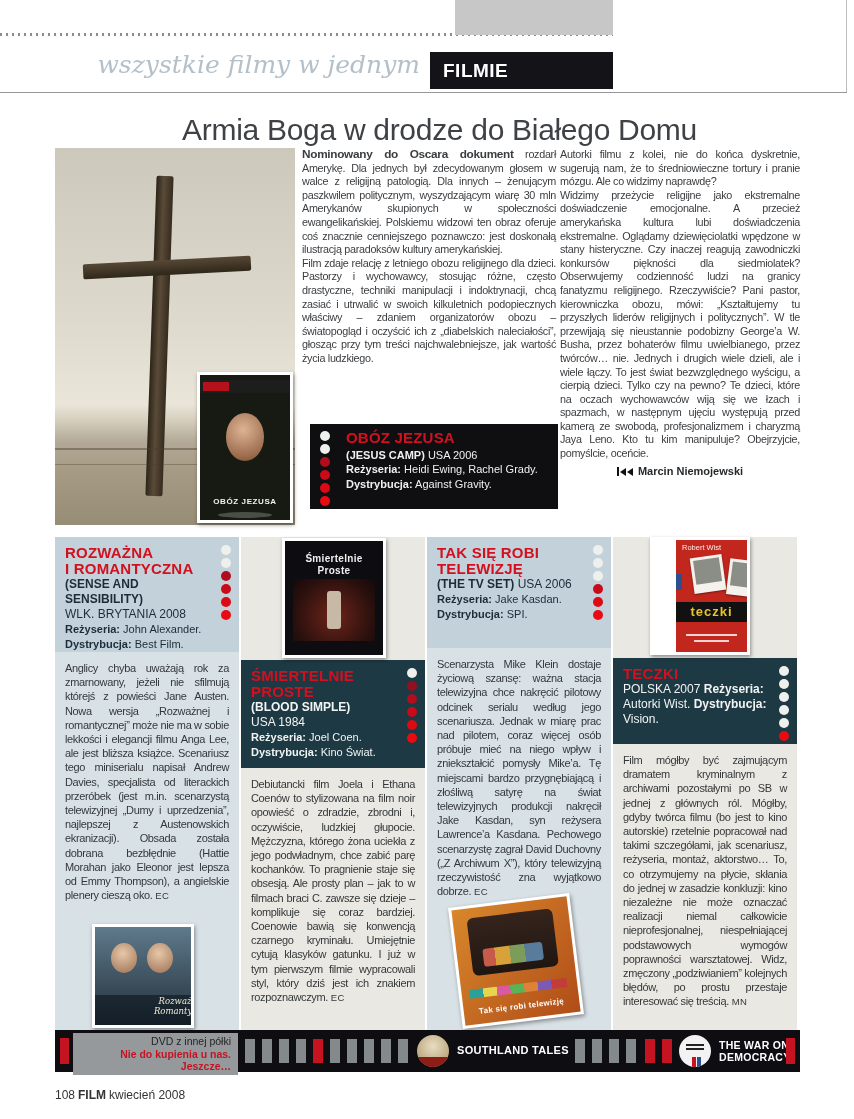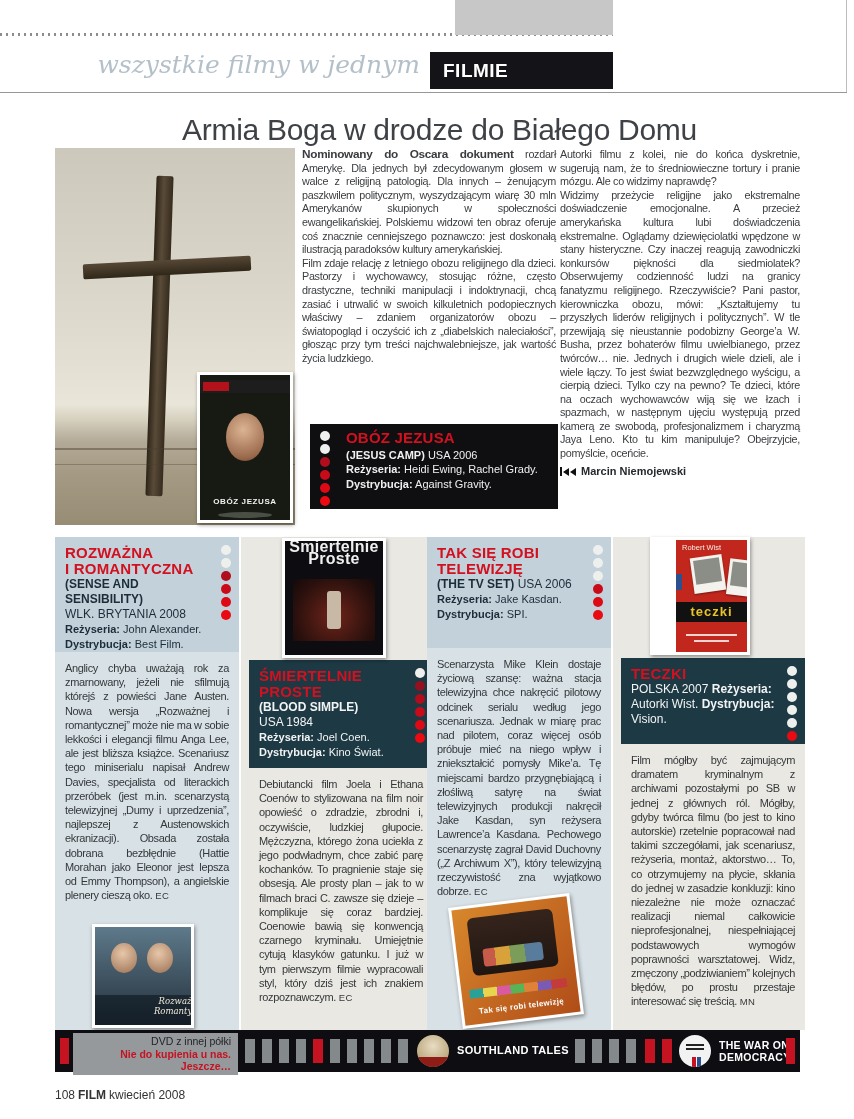--- a/index.html
+++ b/index.html
@@ -45,40 +45,40 @@
      background:radial-gradient(circle at 45% 35%,#dcb493,#99684a 75%,#5d3e2c);}
   .cov-jesus .ct{position:absolute;left:0;bottom:14px;width:100%;text-align:center;
      color:#f2f2f2;font-size:8px;font-weight:bold;letter-spacing:.6px;}
   .cov-jesus .disc{position:absolute;left:20%;bottom:2px;width:60%;height:6px;background:#4a4f46;border-radius:50%;}
 
   
   .colA{left:302px;top:148px;width:254px;color:#3a3d40;}
   .colB{left:560px;top:148px;width:240px;color:#3a3d40;}
   .colA p,.colB p{margin:0;text-align:justify;font-size:10.8px;line-height:13.6px;letter-spacing:-.3px;}
   .lead{font-weight:bold;font-size:11.8px;}
-  .byline{margin-top:4px;text-align:left;font-size:11px;font-weight:bold;color:#26292c;}
+  .byline{margin-top:4px;text-align:center;font-size:11px;font-weight:bold;color:#26292c;}
   .rewind-icon{display:inline-block;vertical-align:-1px;margin-right:4px;}
   .rewind-icon .rb{display:inline-block;width:2px;height:9px;background:#111;margin-right:1px;}
   .rewind-icon .rt{display:inline-block;width:0;height:0;border-top:4.5px solid transparent;
      border-bottom:4.5px solid transparent;border-right:6px solid #111;margin-right:1px;}
 
   
   .infobox{left:310px;top:424px;width:248px;height:85px;background:#0f0f12;}
   .infobox .dots{position:absolute;left:10px;top:7px;}
   .infobox .txt{position:absolute;left:36px;top:7px;width:205px;color:#f0f0f0;font-size:11px;line-height:14.5px;}
   .infobox .ftitle{color:#d3101f;font-size:15px;font-weight:bold;letter-spacing:.2px;margin-bottom:2px;}
 
   
   .dots{display:flex;flex-direction:column;gap:3px;}
   .dot{width:10px;height:10px;border-radius:50%;}
   .dot.empty{background:#eef0ee;}
 
   
   .rev-bg-blue{background:#d8e1e6;}
-  .rev-bg-warm{background:#eae8e2;padding-left:8px;}
+  .rev-bg-warm{background:#eae8e2;}
   .rcol{overflow:hidden;}
   .rhead{position:relative;box-sizing:border-box;padding:8px 30px 6px 10px;}
   .rhead .dots{position:absolute;right:8px;top:8px;}
   .rhead-light{background:#c2d1da;color:#1c2c38;}
   .rhead-dark{background:#1d3944;color:#f2f4f4;}
   .rtitle{color:#d3101f;font-size:15px;font-weight:bold;line-height:16px;letter-spacing:.2px;}
   .rorig{font-weight:bold;font-size:12px;line-height:15px;}
   .rline{font-size:12px;line-height:15px;}
   .rcred{font-size:11px;line-height:14.5px;}
   .rbody{box-sizing:border-box;padding:9px 10px;color:#34383b;}
@@ -91,22 +91,22 @@
   .cov-sense .f1,.cov-sense .f2{position:absolute;top:16px;width:26px;height:30px;border-radius:50%;
      background:radial-gradient(circle at 45% 35%,#e7c7a8,#9a6f52);}
   .cov-sense .f1{left:16px;} .cov-sense .f2{left:52px;}
   .cov-sense .tband{position:absolute;left:0;bottom:0;width:100%;height:30px;background:rgba(8,16,24,.55);}
   .cov-sense .ct{position:absolute;left:0;bottom:9px;width:100%;text-align:center;
      font-family:"DejaVu Serif",serif;font-style:italic;font-size:8.5px;color:#f0ead9;margin-left:40px;}
 
   
   .dvd-blood{left:282px;top:538px;width:104px;height:120px;}
   .cov-blood{background:#0d0d11;}
-  .cov-blood .ct{position:absolute;left:0;top:0;width:100%;text-align:center;
-     color:#efefef;font-size:16px;font-weight:bold;line-height:12px;letter-spacing:.3px;}
+  .cov-blood .ct{position:absolute;left:0;top:12px;width:100%;text-align:center;
+     color:#efefef;font-size:10px;font-weight:bold;line-height:12px;letter-spacing:.3px;}
   .cov-blood .img{position:absolute;left:8px;top:38px;width:82px;height:62px;
      background:radial-gradient(circle at 50% 60%,#6e241a,#2a100d 70%,#120a09);}
   .cov-blood .img i{position:absolute;left:34px;top:12px;width:14px;height:38px;background:#c7b9a5;border-radius:3px;}
 
   
   .dvd-tv{left:455px;top:900px;width:122px;height:122px;transform:rotate(-7deg);}
   .cov-tv{background:linear-gradient(135deg,#d8872c,#b04d18);}
   .cov-tv .scr{position:absolute;left:14px;top:10px;width:86px;height:58px;border-radius:6px;
      background:linear-gradient(#35241c,#201611);}
   .cov-tv .scr i{position:absolute;bottom:8px;left:12px;width:60px;height:18px;border-radius:3px;

